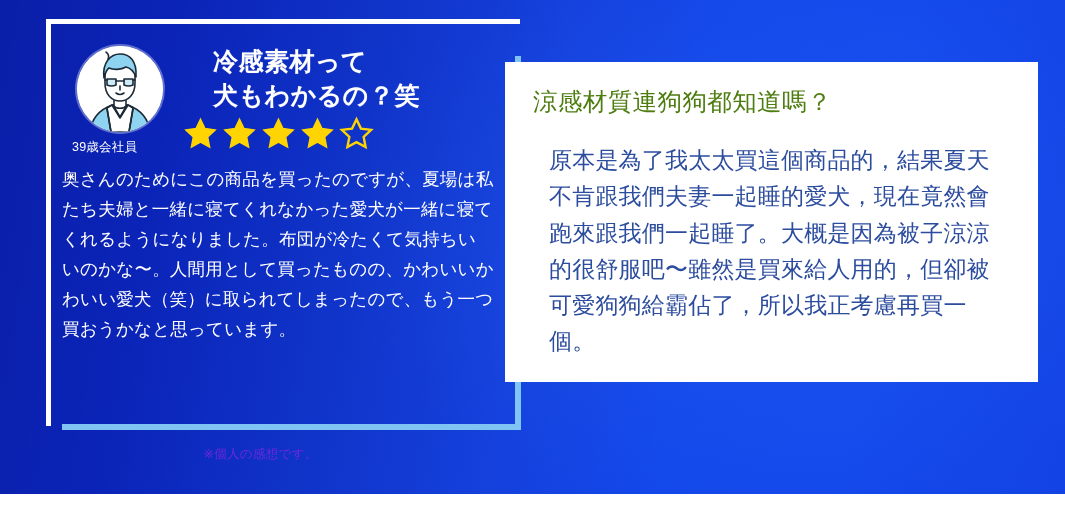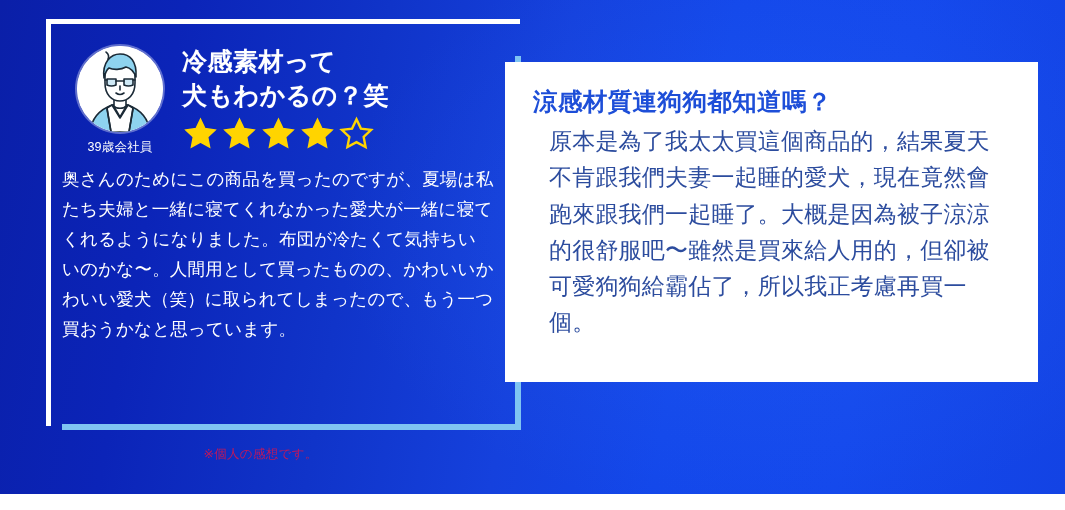--- a/index.html
+++ b/index.html
@@ -46,21 +46,21 @@
   }
 
   
   .left-card{
     position:absolute;left:62px;top:44px;width:445px;height:370px;
   }
   .review-head{
     position:relative;height:120px;
   }
   .avatar-block{
-    position:absolute;left:10px;top:2px;width:96px;text-align:center;
+    position:absolute;left:10px;top:2px;width:96px;
   }
   .avatar{
     width:86px;height:86px;border-radius:50%;
     background:#ffffff;
     margin:0 auto;
     position:relative;overflow:hidden;
     box-shadow:0 0 0 2px rgba(255,255,255,.35);
   }
   .avatar svg{display:block;width:86px;height:86px;}
   .avatar-caption{
@@ -71,52 +71,53 @@
     position:absolute;left:120px;top:0px;right:0;
   }
   .headline{
     color:#ffffff;
     font-size:25px;
     font-weight:700;
     line-height:1.36;
     letter-spacing:.5px;
     white-space:pre-line;
     text-shadow:0 0 1px rgba(255,255,255,.3);
+    margin-left:31px;
   }
   .stars{
     margin-top:4px;
     display:flex;gap:2px;align-items:center;
   }
   .stars svg{display:block;}
 
   .review-body{
     color:#ffffff;
     font-size:17.5px;
     line-height:1.72;
     letter-spacing:.2px;
     width:432px;
   }
 
   .disclaimer{
     position:absolute;left:0;top:446px;width:521px;text-align:center;
-    color:#be185d;font-size:12.5px;letter-spacing:.3px;
+    color:#6d28d9;font-size:12.5px;letter-spacing:.3px;
   }
 
   
   .right-panel{
     position:absolute;left:505px;top:62px;width:533px;height:320px;
     background:#ffffff;
     padding:24px 30px 0 28px;
     box-sizing:border-box;
   }
   .rp-title{
-    color:#1d4ed8;
-    font-size:24.5px;font-weight:700;line-height:1.3;
+    color:#4d7c0f;
+    font-size:24.5px;font-weight:400;line-height:1.3;
     letter-spacing:.4px;
-    margin-bottom:5px;
+    margin-bottom:24px;
   }
   .rp-body{
     color:#2c4c9e;
     font-size:23px;
     line-height:1.58;
     letter-spacing:.2px;
     margin-left:16px;
   }
 </style>
 </head>

